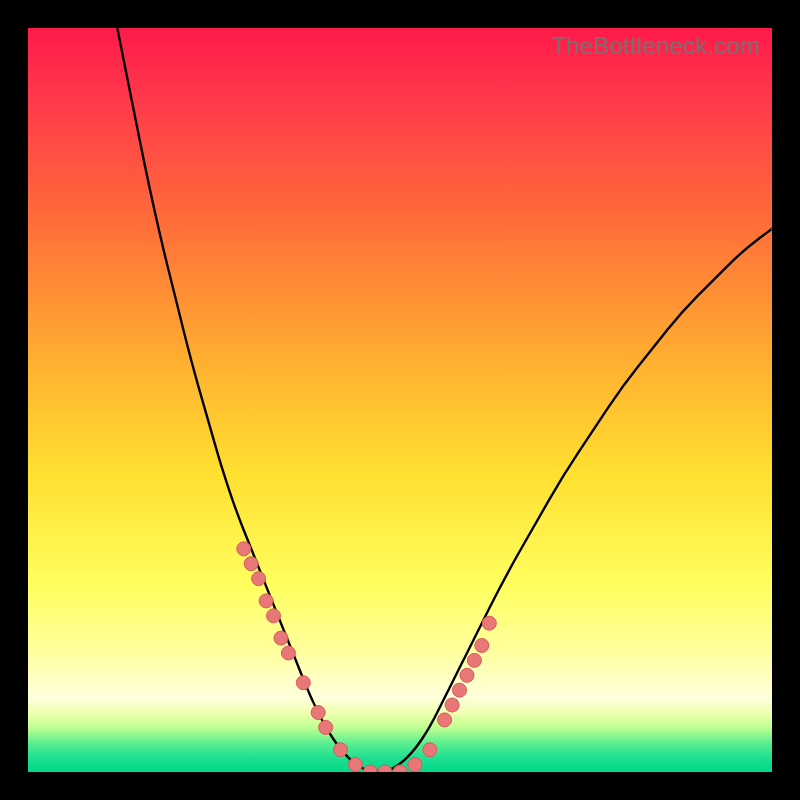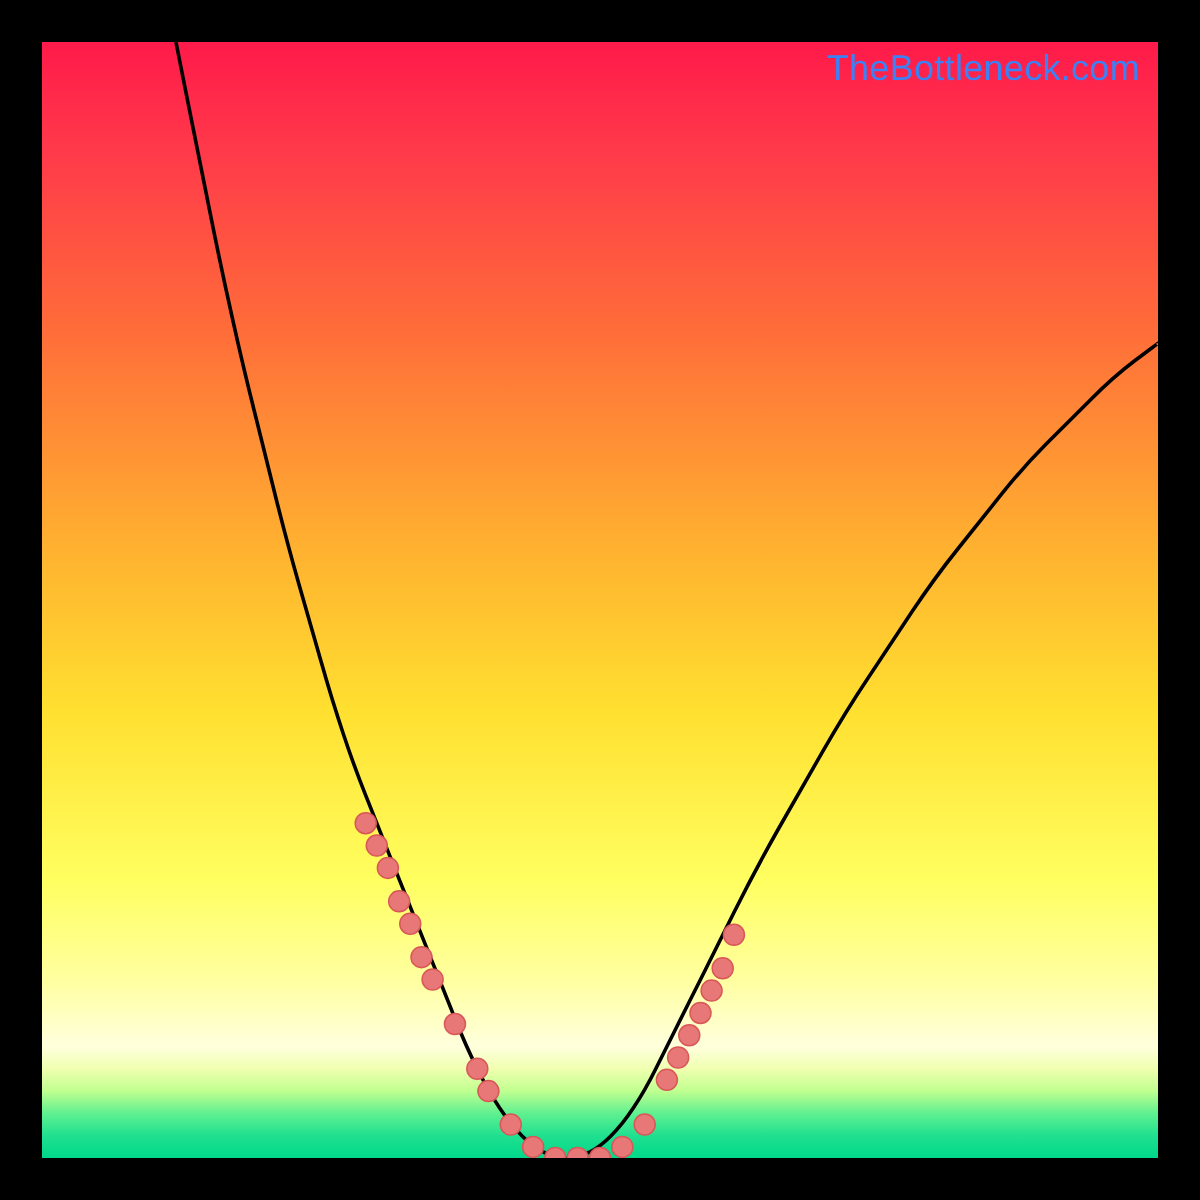--- a/index.html
+++ b/index.html
@@ -47,21 +47,21 @@
       #c0ff90 94%,
       #60f090 96%,
       #20e090 98%,
       #00d88a 100%
     );
   }
   .watermark {
     position: absolute;
     top: 4px;
     right: 12px;
-    color: #3b82f6;
+    color: #737373;
     font-size: 24px;
     font-weight: 400;
     letter-spacing: 0.2px;
     user-select: none;
   }
   svg.curves {
     position: absolute;
     left: 0;
     top: 0;
     width: 744px;

